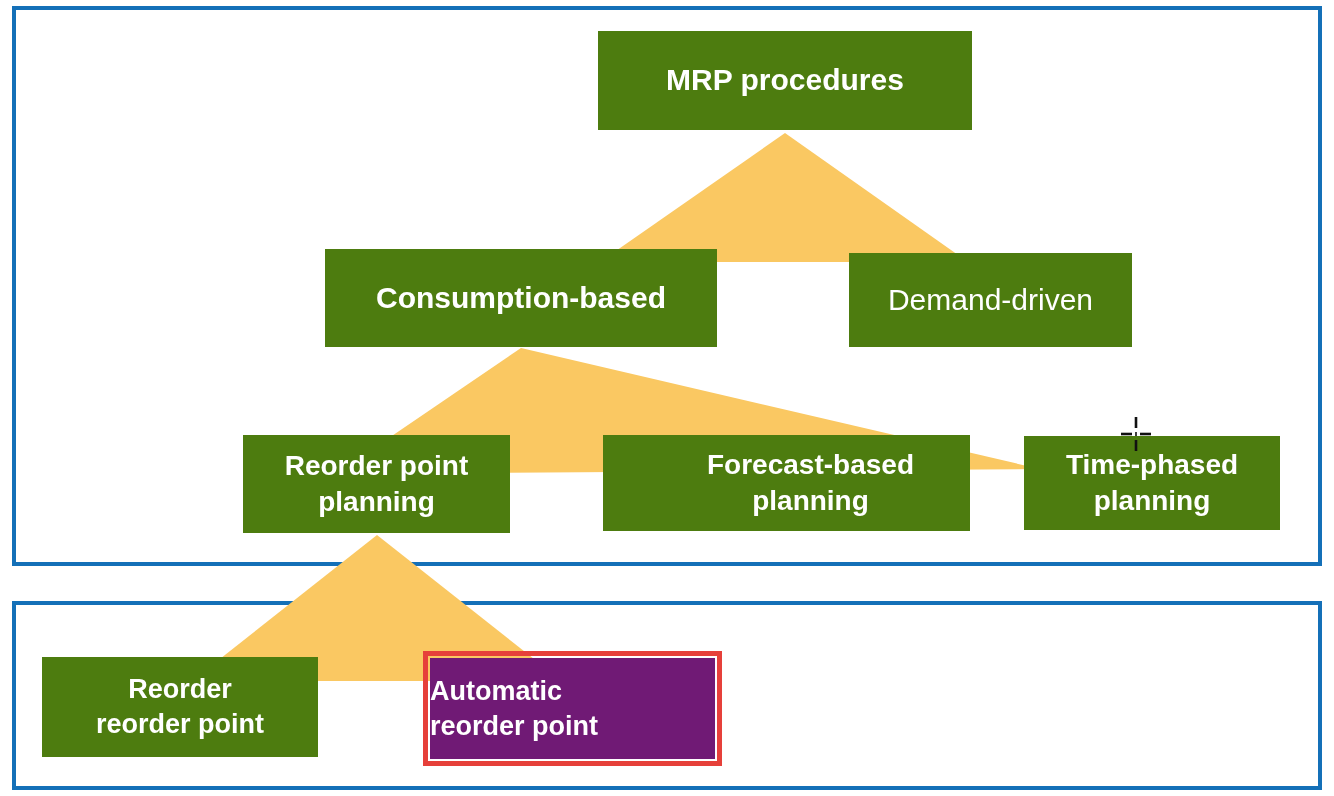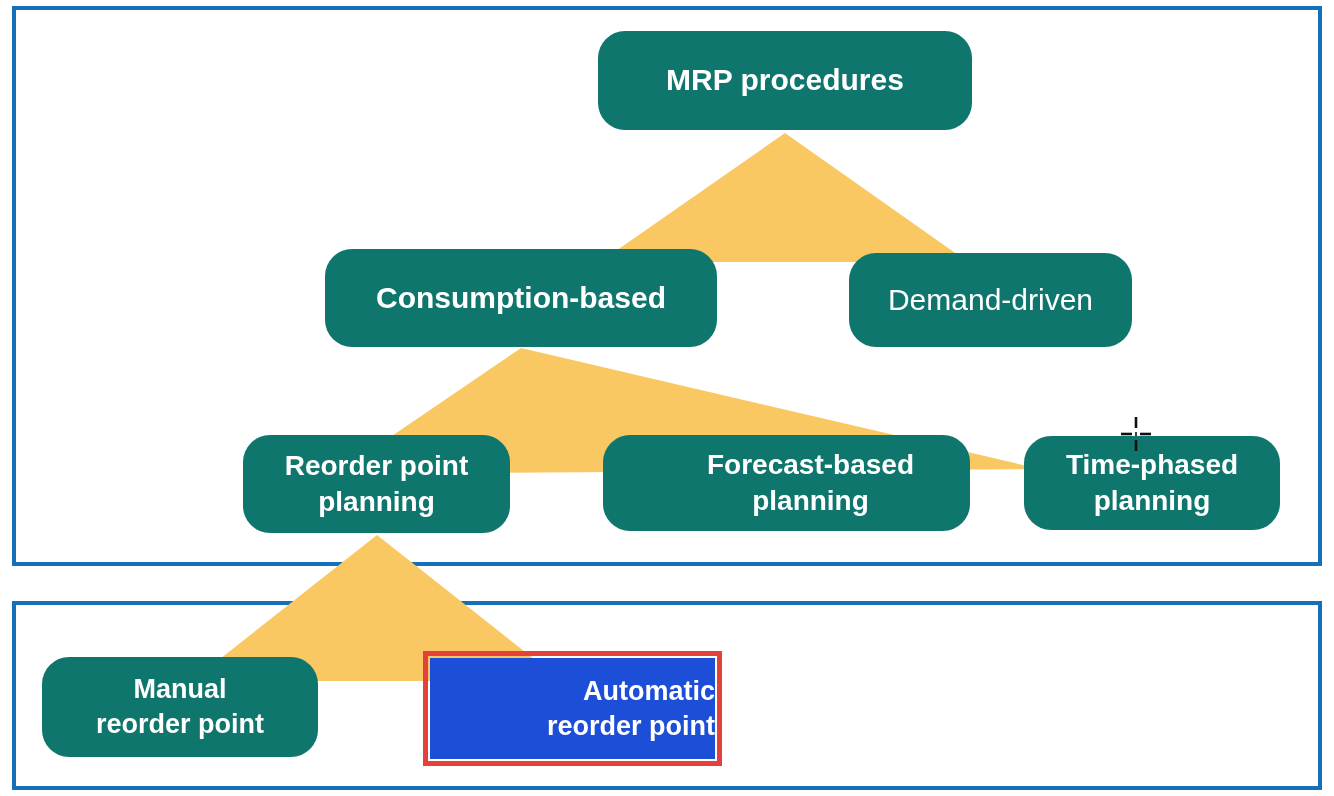--- a/index.html
+++ b/index.html
@@ -9,38 +9,38 @@
   
   .container{position:absolute;border:4px solid #1470b8;background:transparent;z-index:1;}
   .container-top{left:12px;top:6px;width:1302px;height:552px;}
   .container-bottom{left:12px;top:601px;width:1302px;height:181px;}
 
   
   .connector-layer{position:absolute;left:0;top:0;width:1334px;height:796px;z-index:2;pointer-events:none;}
   .connector{fill:#fac862;}
 
   
-  .node{position:absolute;background:#0f766e;color:#ffffff;display:flex;flex-direction:column;
-        align-items:center;justify-content:center;text-align:center;z-index:3;line-height:1.28;border-radius:27px;}
+  .node{position:absolute;background:#4d7c0f;color:#ffffff;display:flex;flex-direction:column;
+        align-items:center;justify-content:center;text-align:center;z-index:3;line-height:1.28;}
   .node .ln{display:block;}
 
   .node-mrp        {left:598px;top:31px;  width:374px;height:99px; font-size:30px;font-weight:bold;}
   .node-consumption{left:325px;top:249px; width:392px;height:98px; font-size:30px;font-weight:bold;}
   .node-demand     {left:849px;top:253px; width:283px;height:94px; font-size:30px;font-weight:normal;}
   .node-reorder    {left:243px;top:435px; width:267px;height:98px; font-size:28px;font-weight:bold;}
   .node-forecast   {left:603px;top:435px; width:319px;height:96px; font-size:28px;font-weight:bold;padding-left:48px;}
   .node-timephased {left:1024px;top:436px;width:256px;height:94px; font-size:28px;font-weight:bold;}
   .node-manual     {left:42px; top:657px; width:276px;height:100px;font-size:27px;font-weight:bold;}
 
   
   .highlight-frame{position:absolute;left:423px;top:651px;width:285px;height:101px;
                    border:5px solid #e6403a;padding:2px;z-index:3;background:transparent;}
   .highlight-frame .node-auto{position:relative;left:0;top:0;width:100%;height:100%;
-                   background:#1d4ed8;color:#fff;display:flex;flex-direction:column;
-                   align-items:flex-end;justify-content:center;text-align:center;
+                   background:#701a75;color:#fff;display:flex;flex-direction:column;
+                   align-items:flex-start;justify-content:center;text-align:center;
                    font-size:27px;font-weight:bold;line-height:1.28;}
 
   
   .cursor-layer{position:absolute;left:0;top:0;width:1334px;height:796px;z-index:5;pointer-events:none;}
 </style>
 </head>
 <body>
 
 <div class="canvas">
 
@@ -71,21 +71,21 @@
   <div class="node node-forecast">
     <span class="ln">Forecast-based</span>
     <span class="ln">planning</span>
   </div>
   <div class="node node-timephased">
     <span class="ln">Time-phased</span>
     <span class="ln">planning</span>
   </div>
 
   <div class="node node-manual">
-    <span class="ln">Manual</span>
+    <span class="ln">Reorder</span>
     <span class="ln">reorder point</span>
   </div>
 
   <div class="highlight-frame">
     <div class="node-auto">
       <span class="ln">Automatic</span>
       <span class="ln">reorder point</span>
     </div>
   </div>
 

